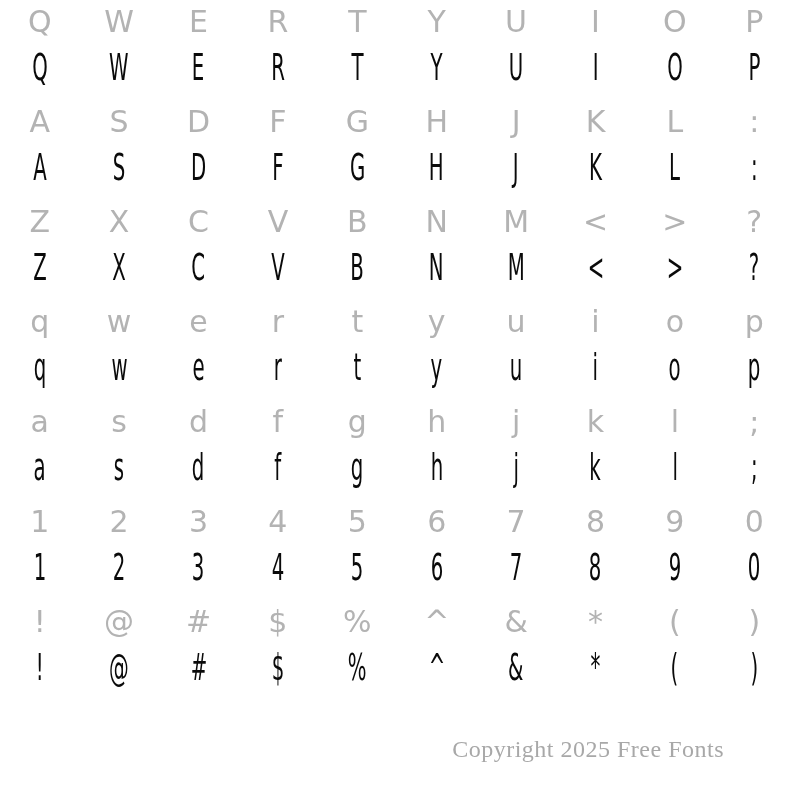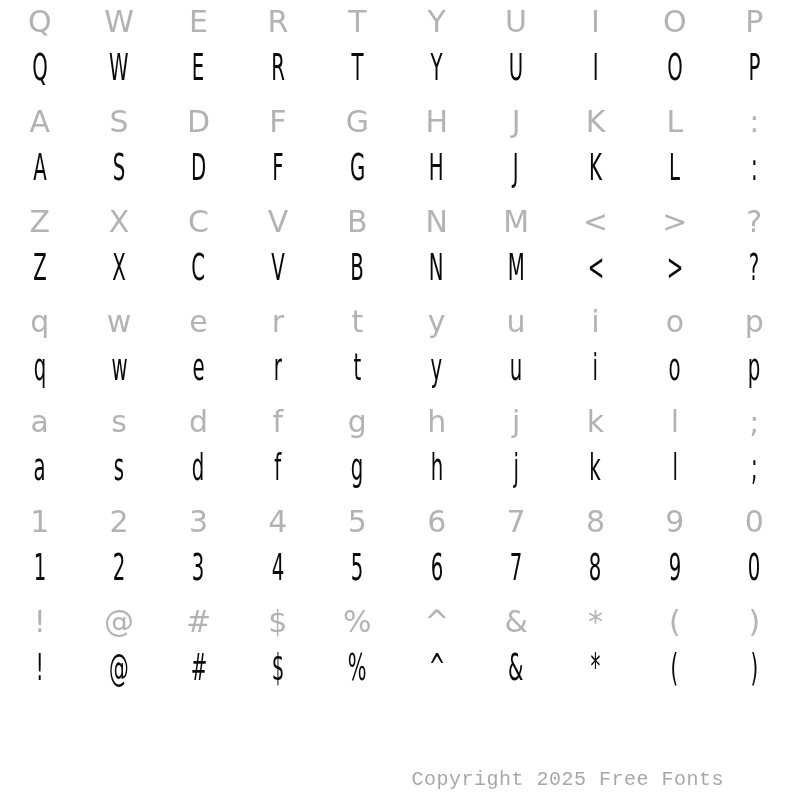--- a/index.html
+++ b/index.html
@@ -52,24 +52,24 @@
     font-size: 38px;
     line-height: 1;
     color: var(--spec-black, #0a0a0a);
     display: inline-block;
     transform: scaleX(0.52);
     transform-origin: center;
     white-space: pre;
   }
   .footer {
     position: absolute;
-    top: 768px;
+    top: 736px;
     right: 76px;
-    font-family: Liberation Mono, monospace;
-    font-size: 20px;
+    font-family: Liberation Serif, serif;
+    font-size: 24px;
     letter-spacing: 0.5px;
     color: var(--footer-gray, #a8a8a8);
     white-space: nowrap;
   }
 </style>
 </head>
 <body>
 
 <div class="sheet">
   <div id="charmap">

